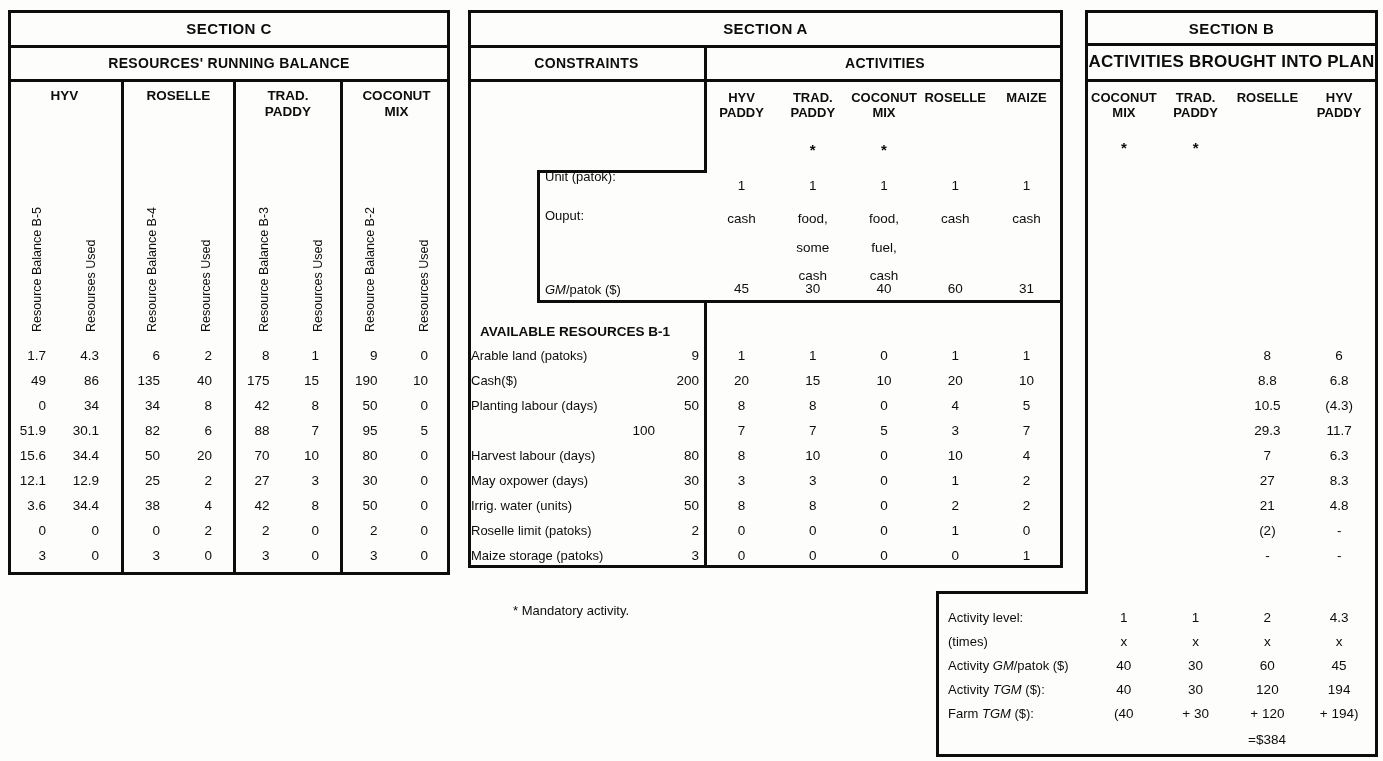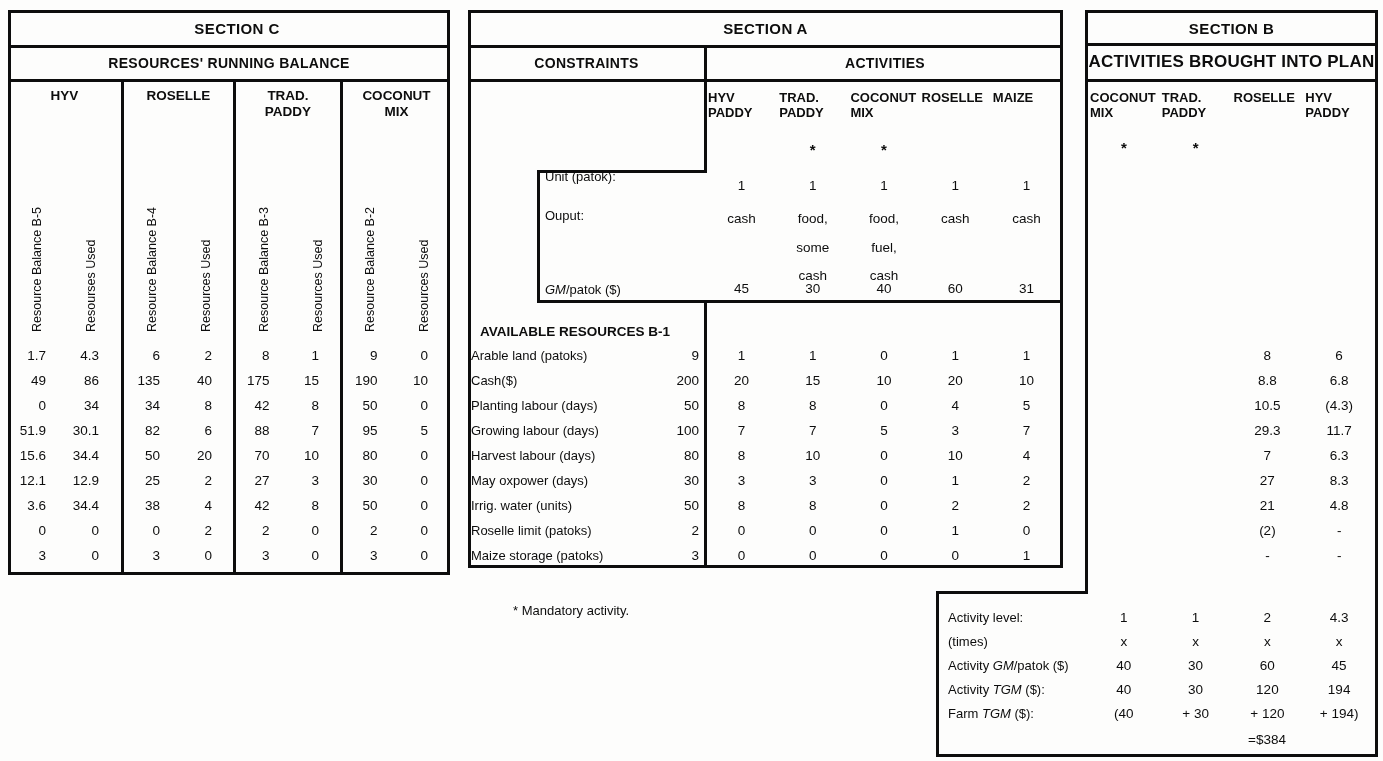--- a/index.html
+++ b/index.html
@@ -18,21 +18,21 @@
   .rot{position:absolute;writing-mode:vertical-rl;transform:rotate(180deg);
        font-size:12.5px;height:192px;line-height:15px;white-space:nowrap;}
   
   .grid2{display:grid;grid-template-columns:1fr 1fr;grid-auto-rows:25px;}
   .grid4{display:grid;grid-template-columns:repeat(4,1fr);grid-auto-rows:25px;}
   .grid5{display:grid;grid-template-columns:repeat(5,1fr);grid-auto-rows:25px;}
   .c-bal{text-align:right;padding-right:18px;font-size:13.5px;line-height:25px;}
   .c-used{text-align:right;padding-right:20px;font-size:13.5px;line-height:25px;}
   .cellc{text-align:center;font-size:13.5px;line-height:25px;}
   .gname{max-width:80px;text-align:center;font-weight:700;font-size:13.5px;line-height:16px;margin:0 auto;}
-  .acthead{text-align:left;font-weight:700;font-size:13px;line-height:15px;padding:0 2px;}
+  .acthead{text-align:center;font-weight:700;font-size:13px;line-height:15px;padding:0 2px;}
   .mark{text-align:center;font-weight:700;font-size:15px;line-height:18px;}
   .ibrow{line-height:18px;}
   .outcell{text-align:center;font-size:13.5px;line-height:28.5px;white-space:pre-line;vertical-align:top;}
   .sa-row{display:grid;grid-template-columns:1fr 44px;height:25px;}
   .sa-label{font-size:13px;line-height:25px;white-space:nowrap;}
   .sa-avail{text-align:right;padding-right:6px;font-size:13.5px;line-height:25px;}
   .bb-row{display:grid;grid-template-columns:140px repeat(4,1fr);height:24px;}
   .bb-label{font-size:13px;line-height:24px;white-space:nowrap;}
   .bb-val{text-align:center;font-size:13.5px;line-height:24px;}
 </style>
@@ -41,21 +41,21 @@
 
 <div class="page">
 
   <div class="abs" style="left:8px;top:10px;width:442px;height:565px;border:3px solid #0d0d0d;box-sizing:border-box;"></div>
   <div class="ln" style="left:8px;top:45px;width:442px;height:3px;"></div>
   <div class="ln" style="left:8px;top:79px;width:442px;height:3px;"></div>
   <div class="ln" style="left:121px;top:79px;width:3px;height:493px;"></div>
   <div class="ln" style="left:233px;top:79px;width:3px;height:493px;"></div>
   <div class="ln" style="left:340px;top:79px;width:3px;height:493px;"></div>
 
-  <div class="abs ctr b t15" style="left:8px;top:13px;width:442px;height:30px;padding-left:8px;">SECTION C</div>
+  <div class="abs ctr b t15" style="left:8px;top:13px;width:442px;height:30px;">SECTION C</div>
   <div class="abs ctr b t14" style="left:8px;top:48px;width:442px;height:29px;">RESOURCES' RUNNING BALANCE</div>
 
   <div class="abs" style="left:8px;top:88px;width:113px;">
       <div class="gname">HYV</div>
     </div>
   <div class="abs" style="left:124px;top:88px;width:109px;">
       <div class="gname">ROSELLE</div>
     </div>
   <div class="abs" style="left:236px;top:88px;width:104px;">
       <div class="gname">TRAD. PADDY</div>
@@ -233,21 +233,20 @@
         <span class="sa-label">Cash($)</span>
         <span class="sa-avail">200</span>
       </div>
 
       <div class="sa-row">
         <span class="sa-label">Planting labour (days)</span>
         <span class="sa-avail">50</span>
       </div>
 
       <div class="sa-row">
-        <span class="sa-label">Growing labour (days)</span>
         <span class="sa-avail">100</span>
       </div>
 
       <div class="sa-row">
         <span class="sa-label">Harvest labour (days)</span>
         <span class="sa-avail">80</span>
       </div>
 
       <div class="sa-row">
         <span class="sa-label">May oxpower (days)</span>

